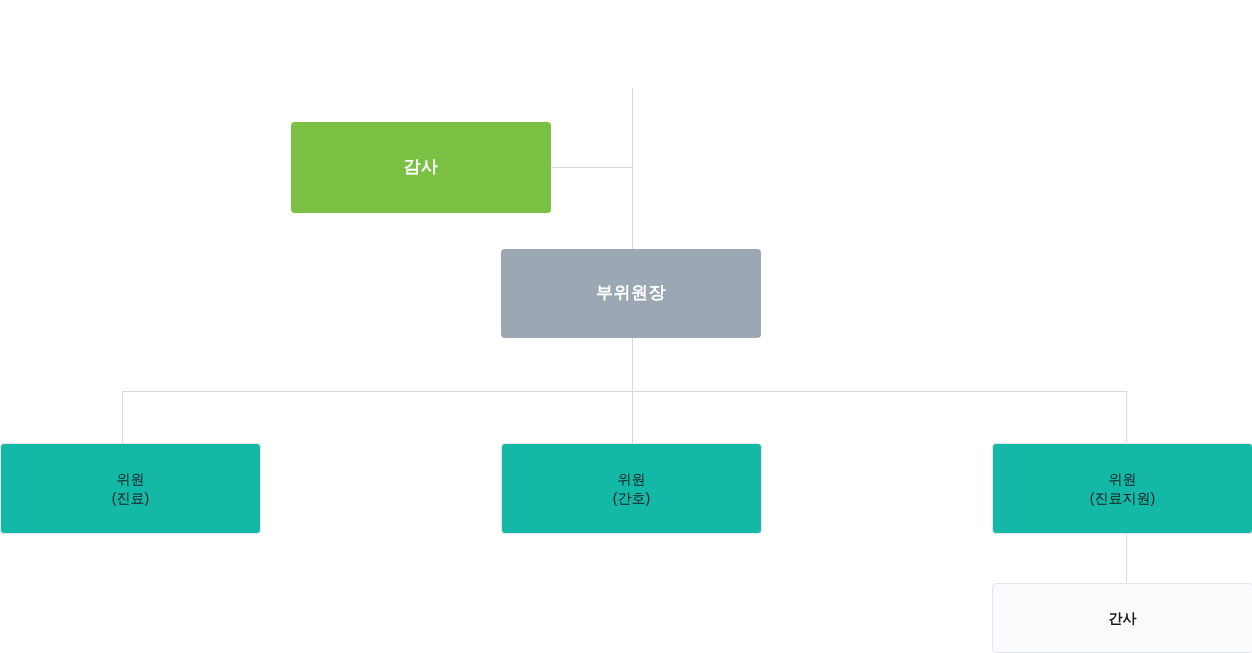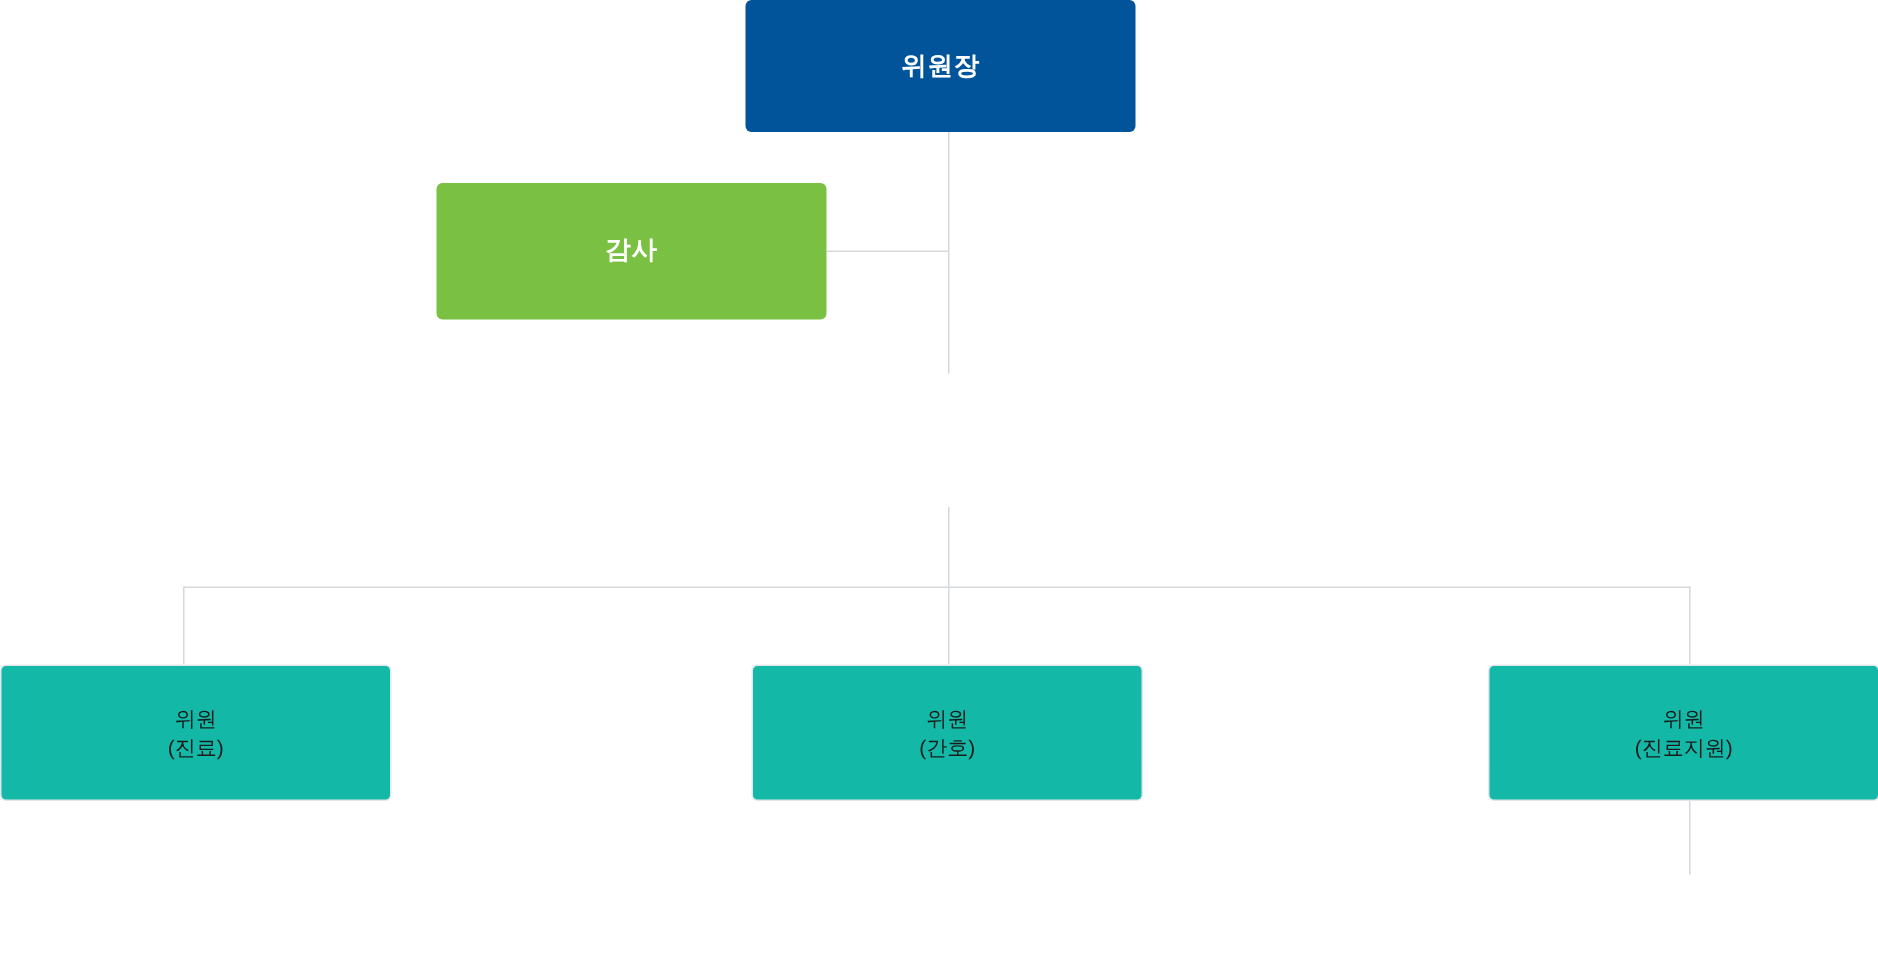--- a/index.html
+++ b/index.html
@@ -91,38 +91,41 @@
   <div class="line line-v" style="left:632px; top:338px; height:105px;"></div>
 
   <div class="line line-h" style="left:122px; top:391px; width:1005px;"></div>
 
   <div class="line line-v" style="left:122px; top:391px; height:52px;"></div>
 
   <div class="line line-v" style="left:1126px; top:391px; height:52px;"></div>
 
   <div class="line line-v" style="left:1126px; top:534px; height:49px;"></div>
 
-  <div class="node node-chair" style="left:497px; top:0px; width:260px; height:88px;">
-    <span class="label">위원장</span>
-  </div>
 
   <div class="node node-audit" style="left:291px; top:122px; width:260px; height:91px;">
     <span class="label">감사</span>
   </div>
 
+  <div class="node node-vice" style="left:501px; top:249px; width:260px; height:89px;">
+    <span class="label">부위원장</span>
+  </div>
 
   <div class="node node-member" style="left:0px; top:443px; width:261px; height:91px;">
     <span class="label">위원
 (진료)</span>
   </div>
 
   <div class="node node-member" style="left:501px; top:443px; width:261px; height:91px;">
     <span class="label">위원
 (간호)</span>
   </div>
 
   <div class="node node-member" style="left:992px; top:443px; width:261px; height:91px;">
     <span class="label">위원
 (진료지원)</span>
   </div>
 
+  <div class="node node-secretary" style="left:992px; top:583px; width:261px; height:70px;">
+    <span class="label">간사</span>
+  </div>
 
 </div>
 
 </body></html>

